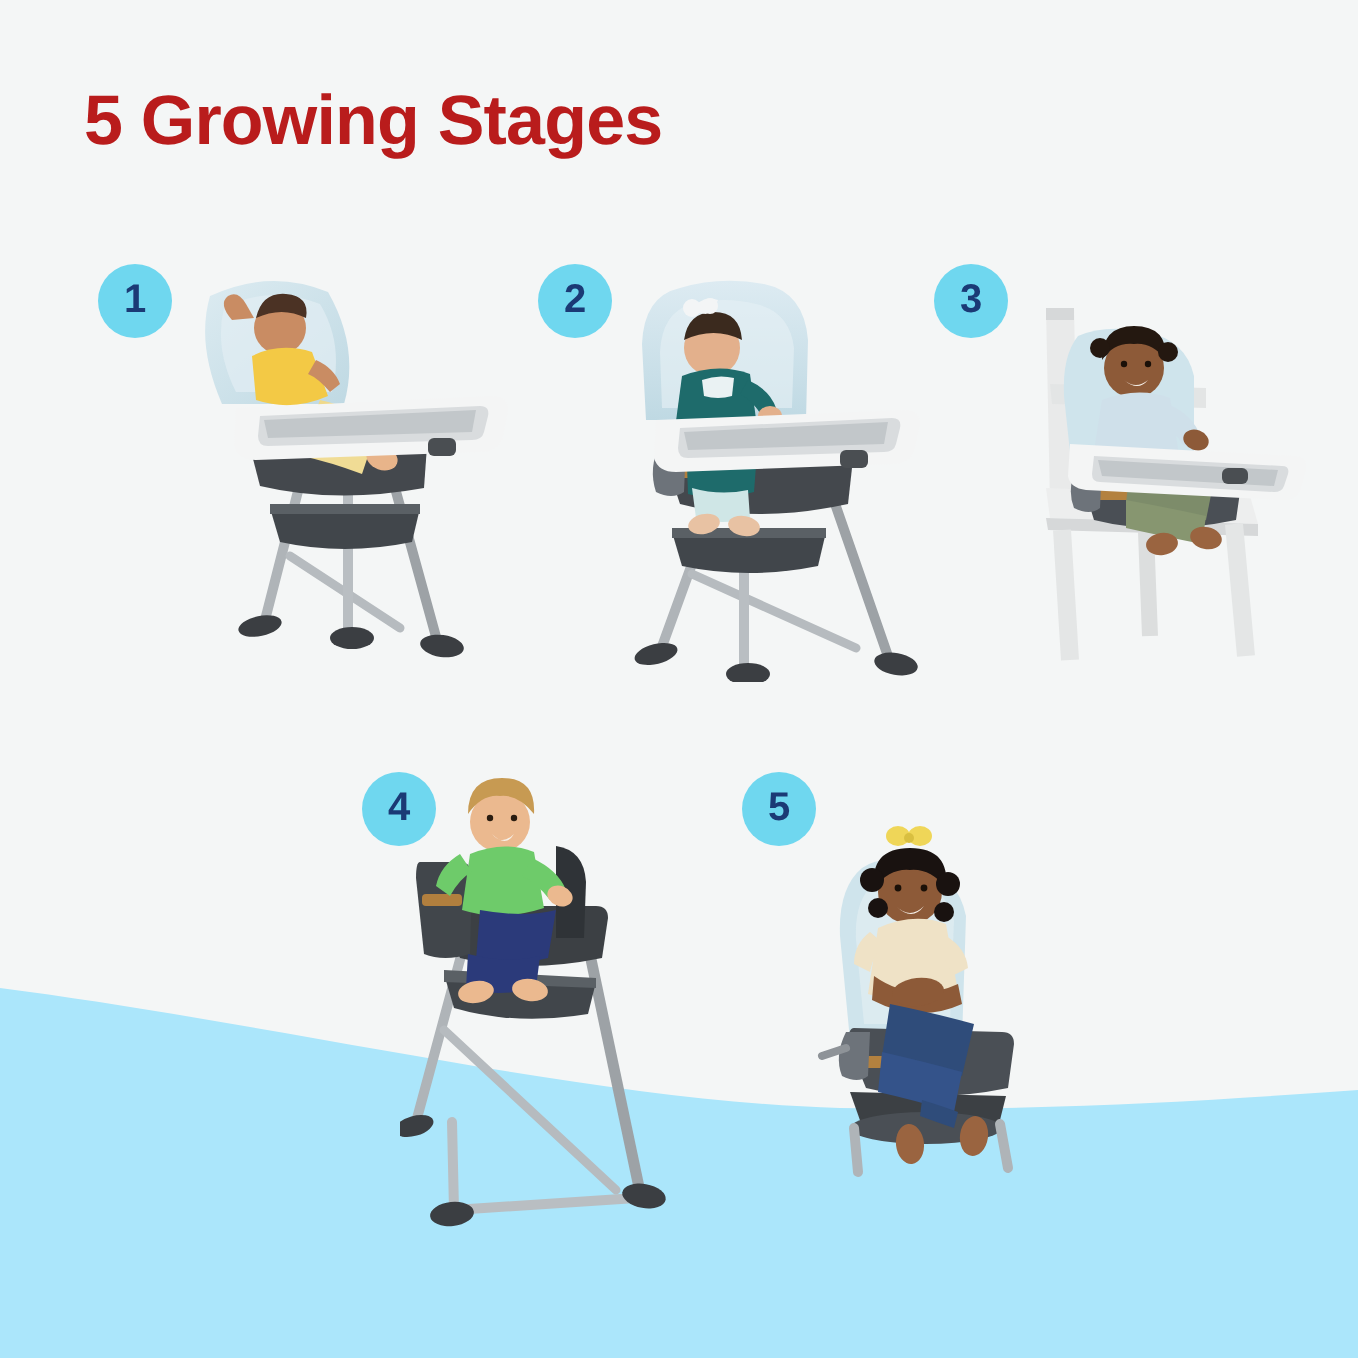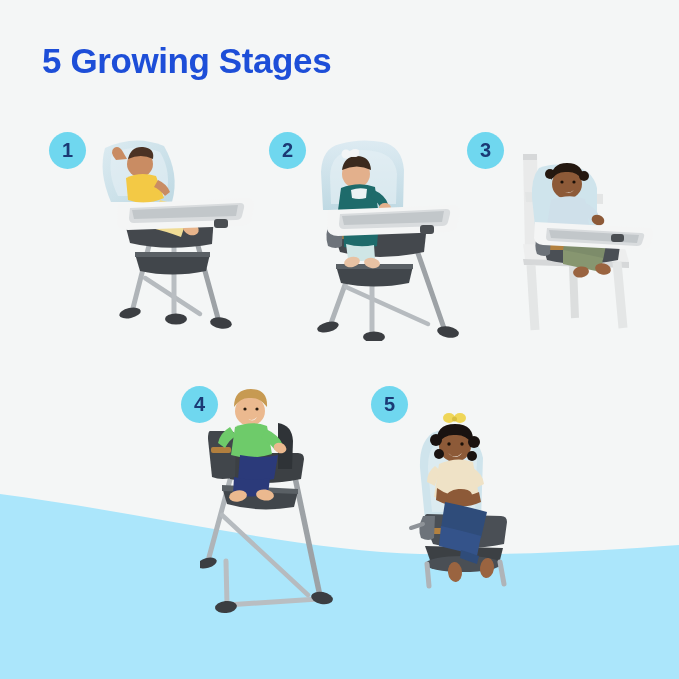--- a/index.html
+++ b/index.html
@@ -43,21 +43,21 @@
 <body>
 
 <div id="stage">
 
   <div class="bg-top" style="background: rgb(244, 246, 246);"></div>
 
   <svg class="bg-wave" viewBox="0 0 679 679">
     <path id="wavePath" d="M0,494 C140,512 300,551 420,554 C520,556 610,550 679,545 L679,679 L0,679 Z" fill="#ABE6FB"></path>
   </svg>
 
-  <div class="title" style="color: #1d4ed8;">5 Growing Stages</div>
+  <div class="title" style="color: #b91c1c;">5 Growing Stages</div>
 
   <div class="badge" style="left: 49px; top: 132px; background: rgb(111, 215, 239); color: rgb(27, 58, 117);">
     <span>1</span>
   </div>
   <div class="stage-fig" style="left:88px;top:126px;">
     <svg width="175" height="205" viewBox="0 0 175 205">
       <defs>
         <linearGradient id="pad1" x1="0" y1="0" x2="1" y2="1">
           <stop offset="0" stop-color="#DCEBF1"></stop>
             <stop offset="1" stop-color="#BFD9E3"></stop>

